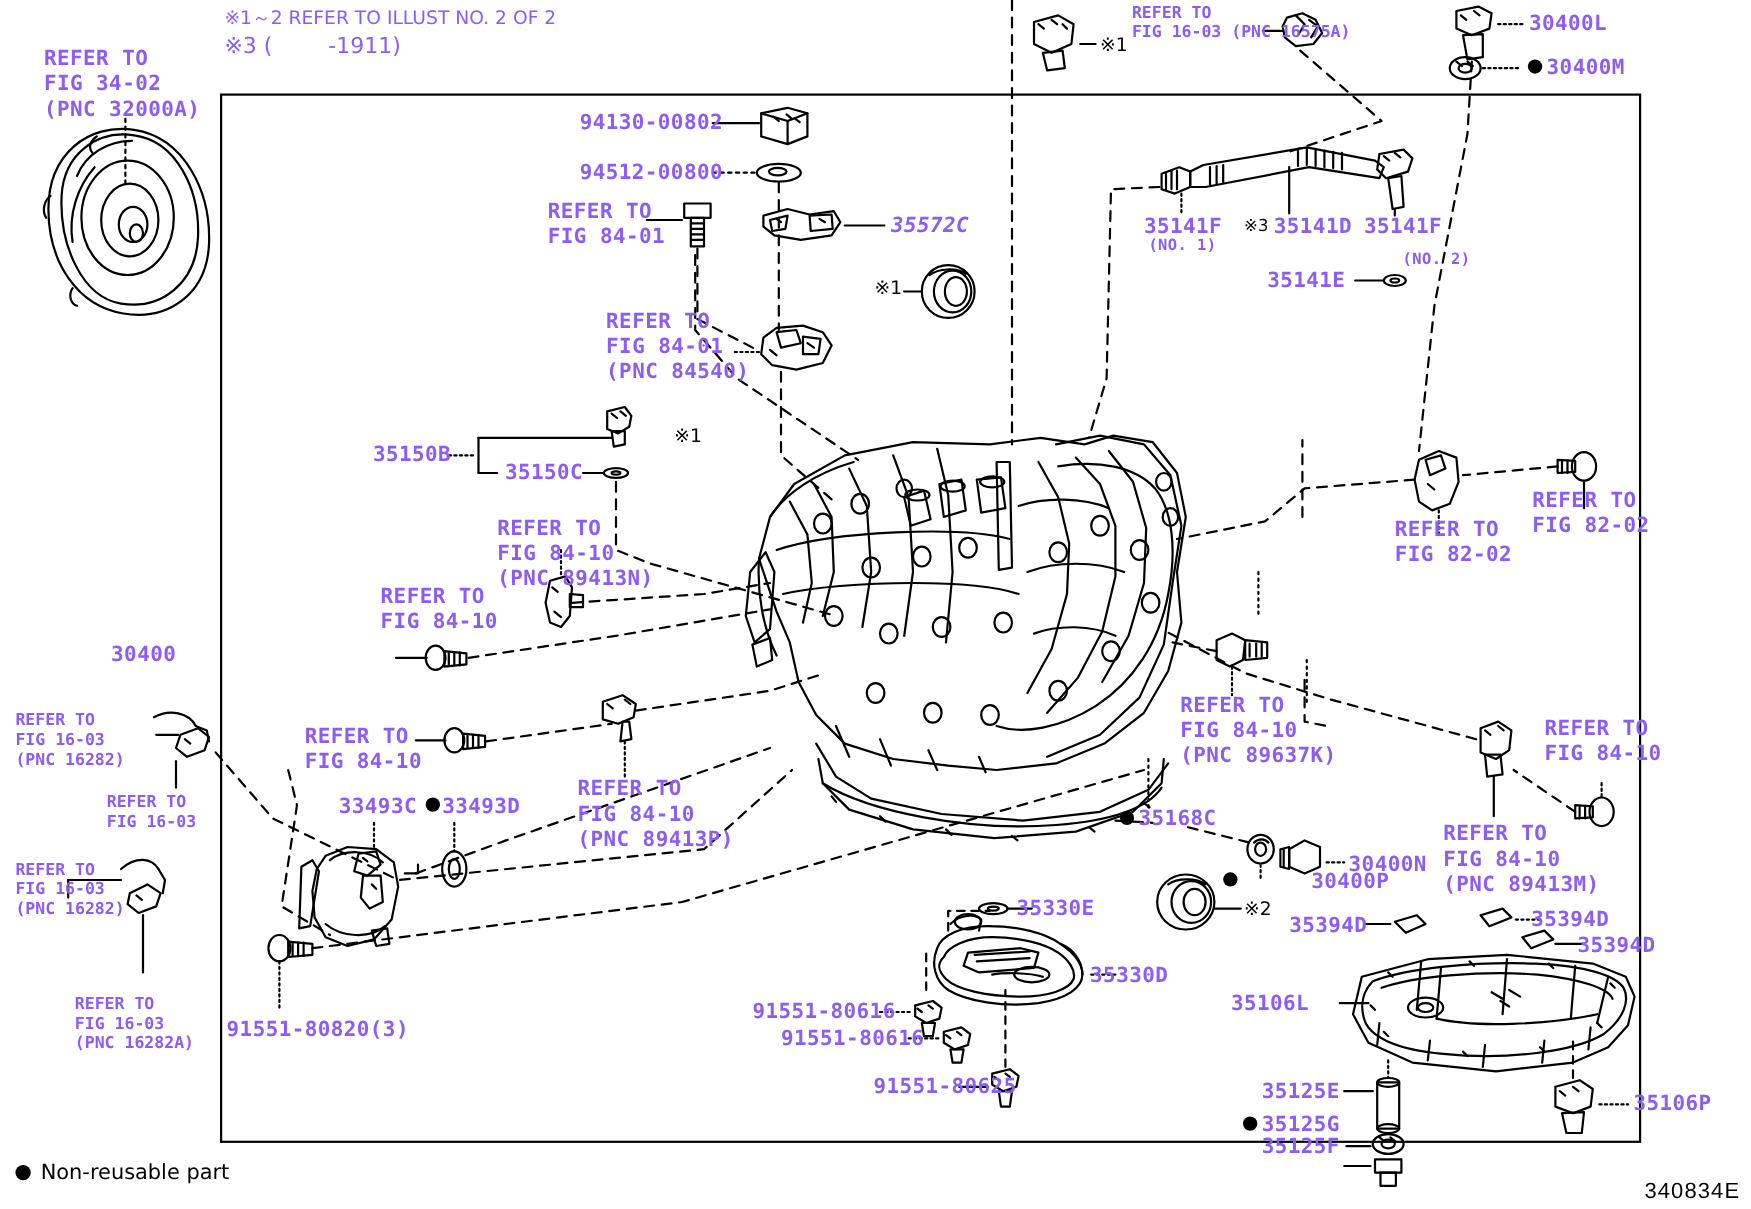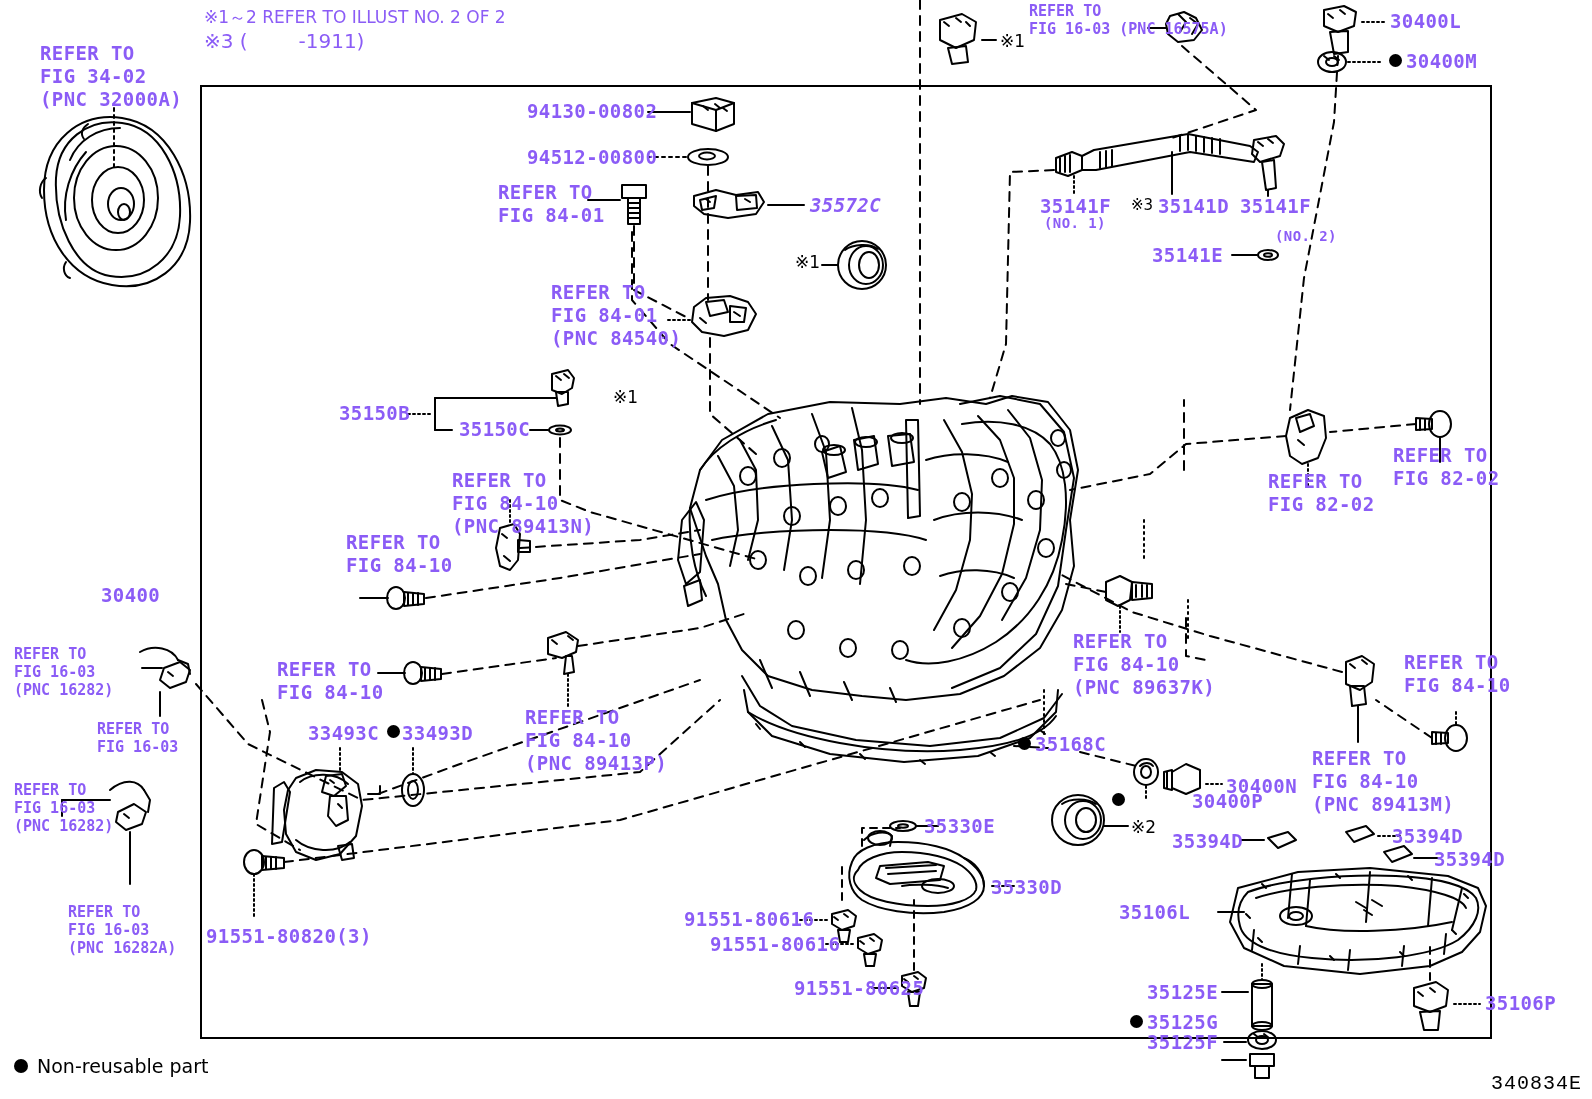--- a/index.html
+++ b/index.html
@@ -41,21 +41,21 @@
   .bul{
     position:absolute;width:13px;height:13px;border-radius:50%;
     background:#000;
   }
   .kome{
     position:absolute;font-family:"DejaVu Sans","Liberation Sans",sans-serif;
     font-size:17px;font-weight:400;white-space:pre;
   }
   #footcode{
     position:absolute;right:10px;bottom:4px;
-    font-family:Liberation Mono, monospace;
+    font-family:Liberation Sans, sans-serif;
     font-size:20px;letter-spacing:1px;
   }
   #legend{position:absolute;left:14px;bottom:22px;display:flex;align-items:center;gap:9px;}
   #legend .d{width:14px;height:14px;border-radius:50%;background:#000;}
   #legend span{font-family:"DejaVu Sans","Liberation Sans",sans-serif;font-size:19px;text-align:center;}
 </style>
 </head>
 <body>
 
 <div id="sheet">

